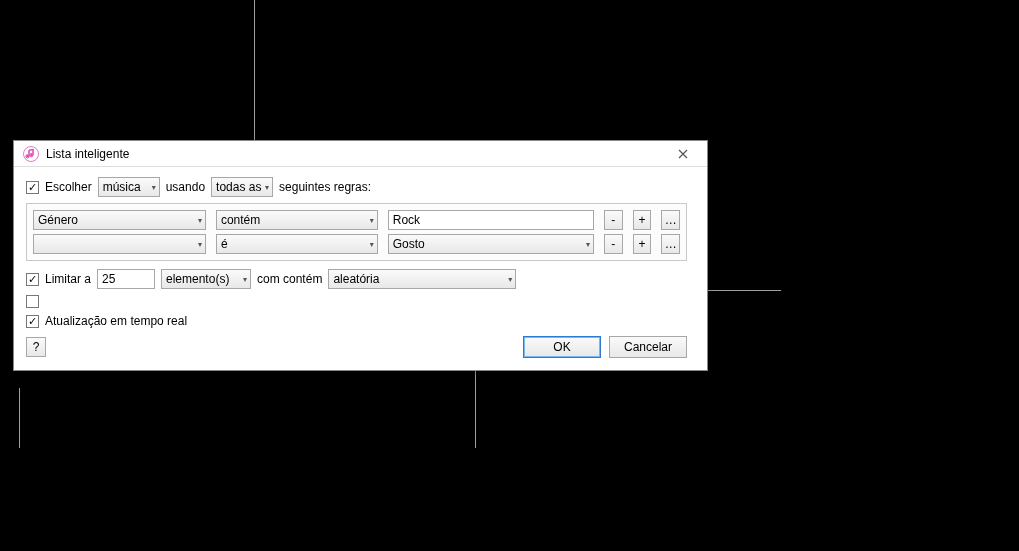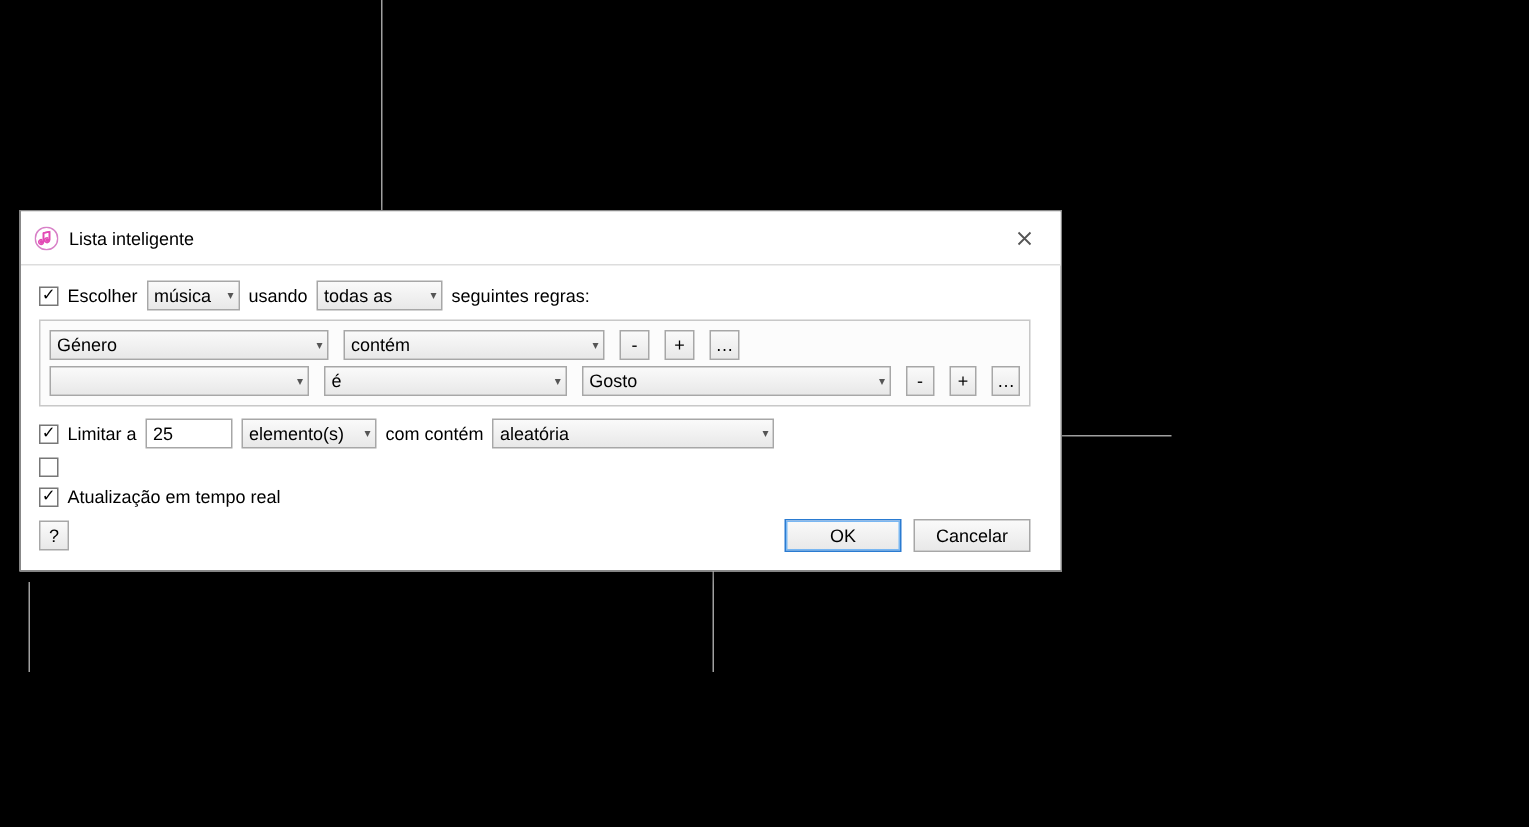--- a/index.html
+++ b/index.html
@@ -20,21 +20,21 @@
     left: 13px;
     top: 140px;
     width: 695px;
     background: #fff;
     border: 1px solid #888;
     box-shadow: 0 2px 8px rgba(0,0,0,0.3);
   }
   .titlebar {
     display: flex;
     align-items: center;
-    height: 36px;
+    height: 26px;
     padding: 0 8px;
     border-bottom: 1px solid #ddd;
     background: #fff;
   }
   .titlebar .app-icon {
     width: 18px;
     height: 18px;
     margin-right: 6px;
     display: flex;
     align-items: center;
@@ -193,37 +193,40 @@
   <div class="body-area">
 
     <div class="row">
       <span class="checkbox checked"></span>
       <span class="label-text">Escolher</span>
       <span class="select" style="width:62px;">
         <span class="sel-text">música</span>
         <span class="chev">▾</span>
       </span>
       <span class="label-text">usando</span>
-      <span class="select" style="width:84px;">
+      <span class="select" style="width:62px;">
         <span class="sel-text">todas as</span>
         <span class="chev">▾</span>
       </span>
       <span class="label-text">seguintes regras:</span>
     </div>
 
     <div class="rules-box">
 
       <div class="rule-row">
         <span class="select" style="width:186px;">
           <span class="sel-text">Género</span>
           <span class="chev">▾</span>
         </span>
         <span class="select" style="width:174px;">
           <span class="sel-text">contém</span>
           <span class="chev">▾</span>
+        </span>
+        <span class="text-input" style="width:222px;">
+          <span>Rock</span>
         </span>
         <span class="sqbtn">-</span>
         <span class="sqbtn">+</span>
         <span class="sqbtn">…</span>
       </div>
 
       <div class="rule-row">
         <span class="select" style="width:186px;">
           <span class="chev">▾</span>
         </span>

